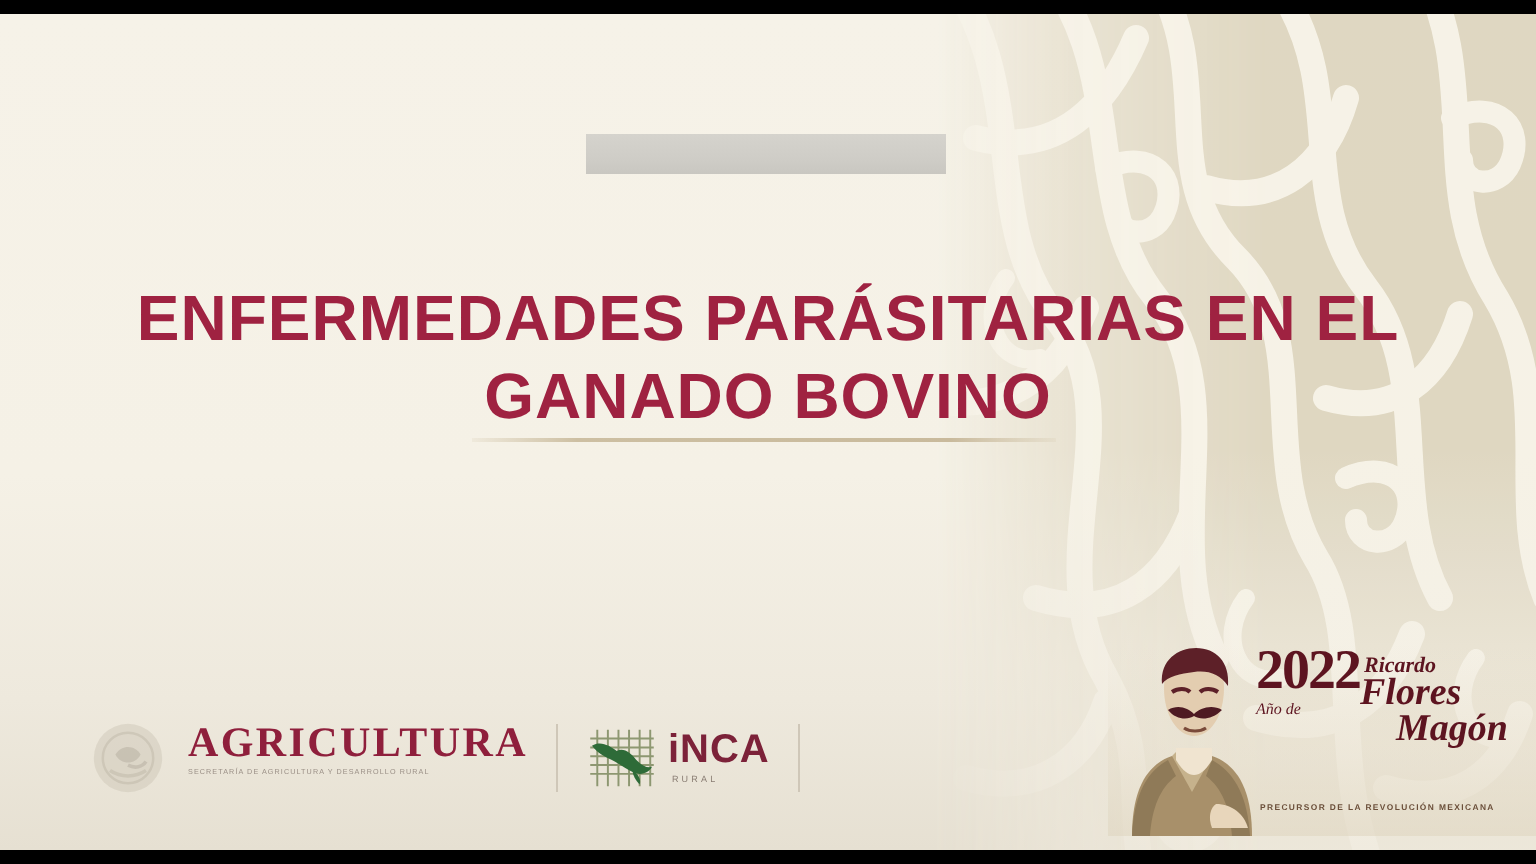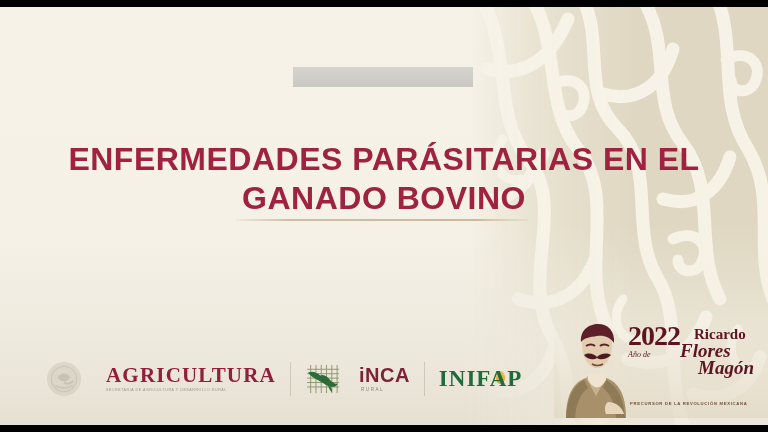--- a/index.html
+++ b/index.html
@@ -38,31 +38,31 @@
   .title .l2{display:block;}
 
   .divider{position:absolute;left:236px;top:212px;width:292px;height:2px;z-index:25;
            background:linear-gradient(90deg,rgba(205,190,160,.15),#cdbfa2 18%,#c9ba9c 82%,rgba(205,190,160,.15));}
 
   
   .footer{position:absolute;left:0;bottom:0;width:768px;height:92px;z-index:30;}
 
   .logos{position:absolute;left:46px;bottom:22px;display:flex;align-items:center;height:48px;}
 
-  .agri{display:flex;align-items:center;gap:24px;}
+  .agri{display:flex;align-items:flex-start;gap:12px;}
   .seal{width:36px;height:36px;border-radius:50%;opacity:.42;flex:0 0 auto;}
   .agri-txt{display:flex;flex-direction:column;line-height:1;}
   .agri-name{font-family:"Liberation Serif",serif;font-weight:700;font-size:21px;
              letter-spacing:1.2px;color:#8f1f3c;}
   .agri-sub{font-family:"Liberation Sans",sans-serif;font-size:3.6px;letter-spacing:.55px;
             color:#9a8f86;margin-top:3px;white-space:nowrap;}
 
   .sep{width:1px;height:34px;background:#cfc7b8;margin:0 14px;flex:0 0 auto;}
 
-  .inca{display:flex;align-items:center;gap:18px;}
+  .inca{display:flex;align-items:center;gap:5px;}
   .inca-txt{font-family:"Liberation Sans",sans-serif;display:flex;flex-direction:column;line-height:1;}
   .inca-name{font-weight:700;font-size:20px;letter-spacing:.5px;color:#7c2239;}
   .inca-sub{font-size:4.5px;letter-spacing:1.6px;color:#8a7e74;margin-top:3px;margin-left:2px;}
 
   .inifap{font-family:"Liberation Serif",serif;font-weight:700;font-size:23px;
           letter-spacing:1px;color:#1f6b3b;position:relative;}
   .inifap .dot{position:absolute;right:17px;top:5px;width:9px;height:13px;
                background:linear-gradient(180deg,#f2c14b,#e0a52e);
                border-radius:50% 50% 45% 45%;z-index:-1;}
 
@@ -71,22 +71,22 @@
   .badge .bgwash{position:absolute;inset:0;
         background:linear-gradient(180deg,rgba(232,225,208,0) 0%,rgba(228,219,199,.35) 60%,rgba(222,212,190,.55) 100%);}
   .portrait{position:absolute;left:4px;bottom:0;width:72px;height:94px;}
   .badge-text{position:absolute;left:74px;top:1px;width:140px;color:#5d1420;}
   .yr-row{display:flex;align-items:flex-end;gap:3px;}
   .year{font-family:"Liberation Serif",serif;font-weight:700;font-size:28px;
         letter-spacing:-1px;color:#5d1420;line-height:.95;}
   .anode{font-family:"Liberation Serif",serif;font-style:italic;font-size:8px;
          color:#5d1420;margin-bottom:14px;}
   .names{position:absolute;left:126px;top:6px;text-align:left;line-height:.92;}
-  .nm1{font-family:"Liberation Serif",serif;font-weight:700;
-       font-size:15px;color:#5d1420;margin-left:14px;}
+  .nm1{font-family:"Liberation Serif",serif;font-style:italic;font-weight:700;
+       font-size:11px;color:#5d1420;margin-left:2px;}
   .nm2{font-family:Liberation Serif, serif;font-style:italic;font-weight:700;
        font-size:19px;color:#5d1420;}
   .nm3{font-family:"Liberation Serif",serif;font-style:italic;font-weight:700;
        font-size:19px;color:#5d1420;margin-left:18px;}
   .tagline{position:absolute;left:76px;bottom:12px;width:136px;font-size:4.2px;
            letter-spacing:.7px;color:#6b4f3a;font-weight:700;white-space:nowrap;}
 </style>
 </head>
 <body>
 
@@ -169,24 +169,20 @@
             <path d="M26 24 C 29 26, 31 29, 30 32 C 28 30, 26 27, 26 24 Z" fill="#2e6b38"></path>
           </svg>
           <div class="inca-txt">
             <span class="inca-name">iNCA</span>
             <span class="inca-sub">RURAL</span>
           </div>
         </div>
 
         <div class="sep"></div>
 
-        <div class="inifap">
-          <span class="dot"></span>
-          <span>INIFAP</span>
-        </div>
 
       </div>
 
       <div class="badge">
         <div class="bgwash"></div>
 
         <svg class="portrait" viewBox="0 0 72 94">
           <path d="M8 94 C 8 70, 16 58, 28 54 L 48 54 C 60 58, 68 70, 68 94 Z" fill="#a8906a"></path>
           <path d="M28 54 L 38 72 L 48 54 L 44 50 L 32 50 Z" fill="#c6b28c"></path>
           <path d="M8 94 C 9 74, 15 62, 26 56 L 30 64 C 22 70, 18 80, 17 94 Z" fill="#8f7a58"></path>

